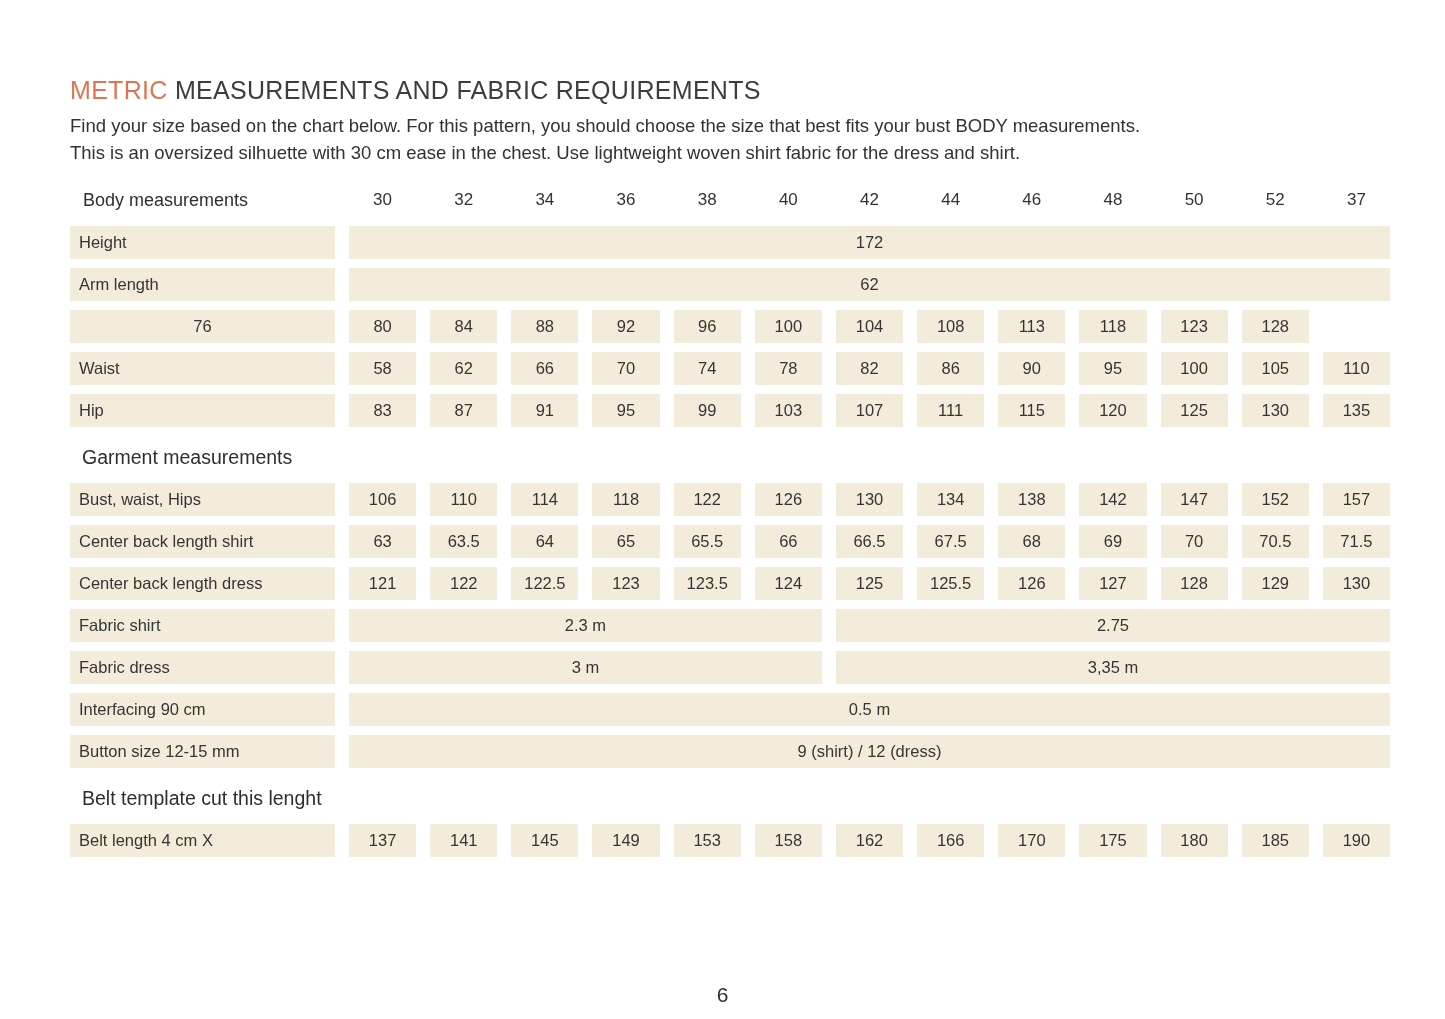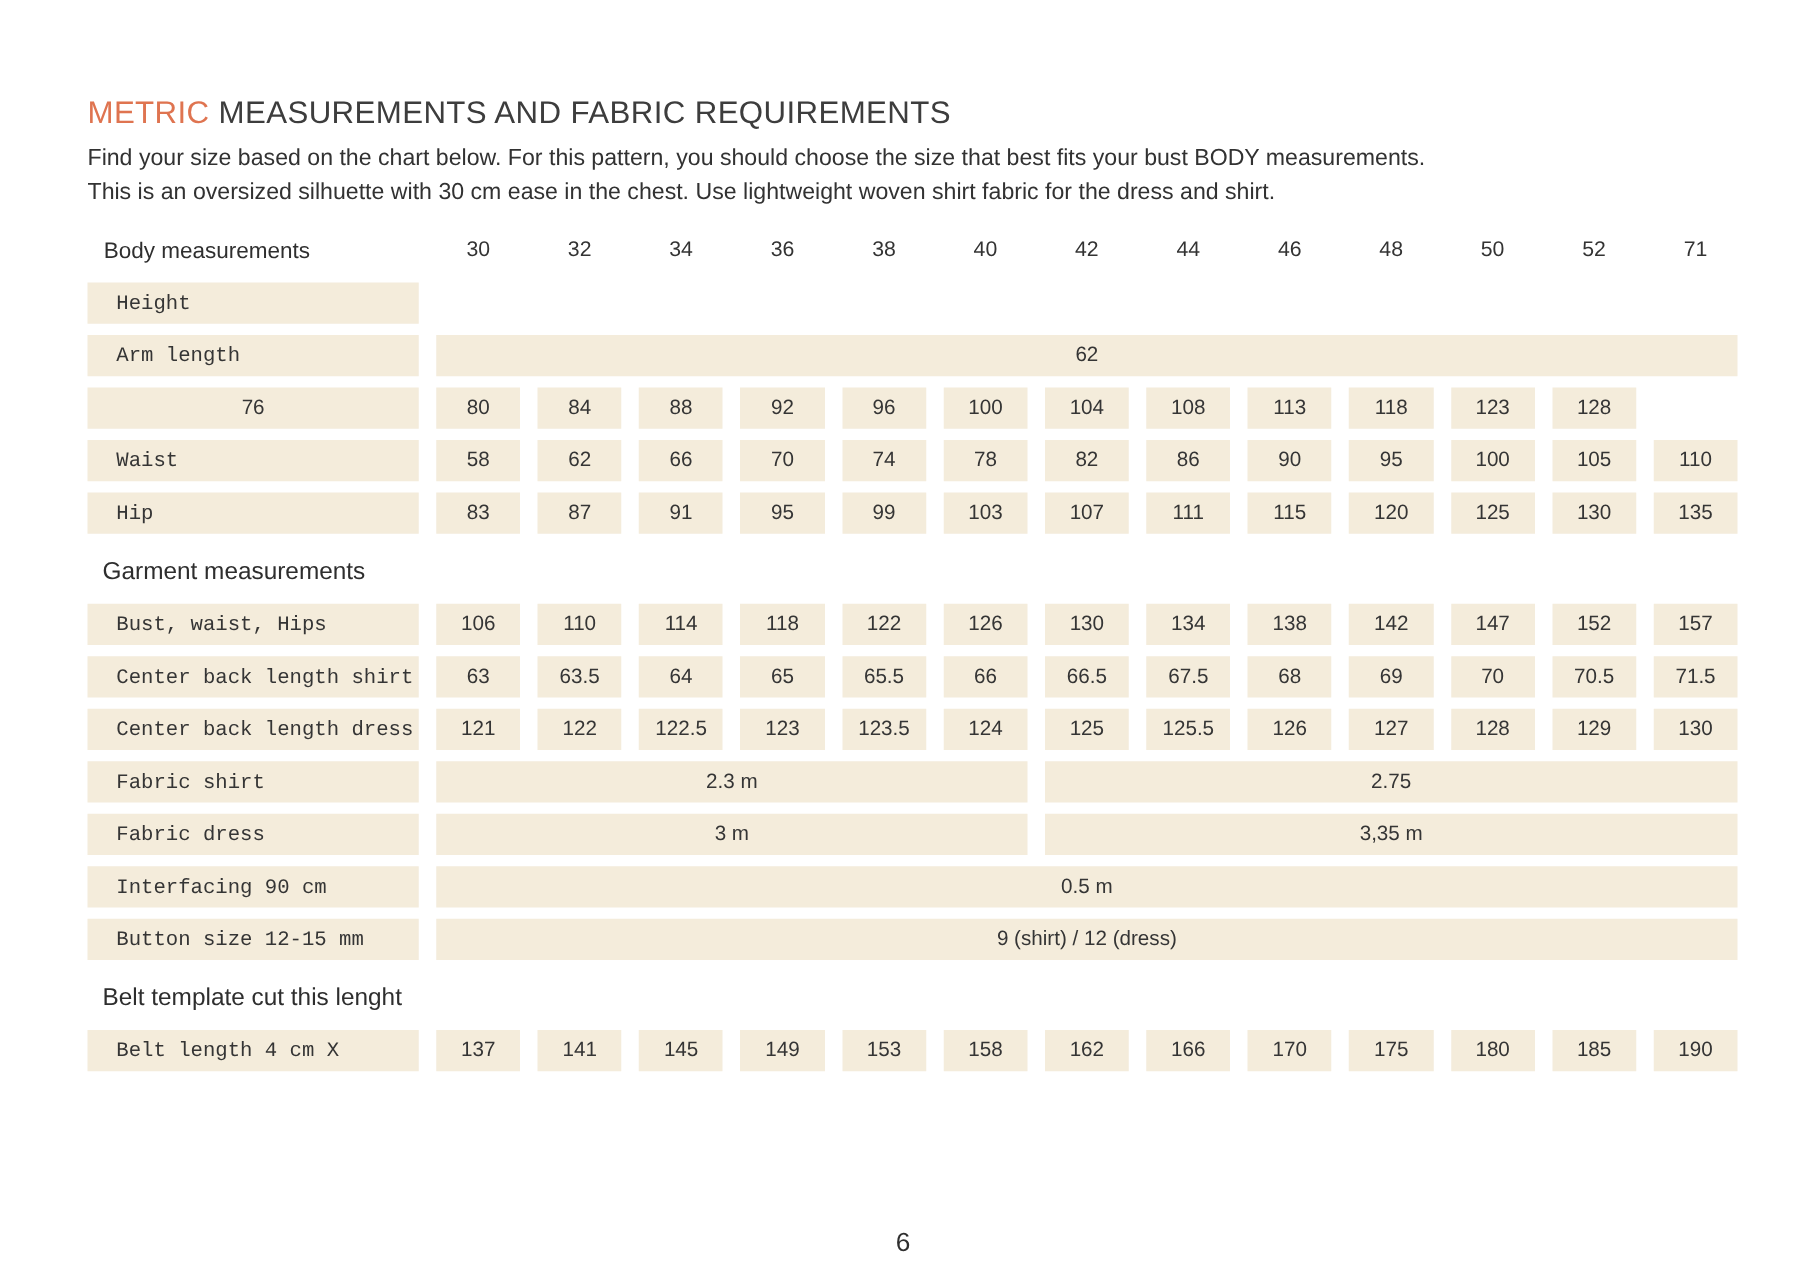--- a/index.html
+++ b/index.html
@@ -63,23 +63,22 @@
   }
   .cell{
     background:var(--beige);
     height:33px;
     display:flex;align-items:center;
     font-size:16.5px;
     color:#353535;
   }
   .label-cell{
     justify-content:flex-start;
-    padding-left:23px;
+    padding-left:9px;
     font-size:16.5px;
-    font-family:Liberation Mono, monospace;
   }
   .value-cell{justify-content:center;}
   .section-heading{
     font-size:19.5px;
     color:#2e2e2e;
     padding-left:12px;
     margin:19px 0 14px;
     font-weight:400;
   }
   .page-number{
@@ -112,24 +111,25 @@
           <div class="hsize">34</div>
           <div class="hsize">36</div>
           <div class="hsize">38</div>
           <div class="hsize">40</div>
           <div class="hsize">42</div>
           <div class="hsize">44</div>
           <div class="hsize">46</div>
           <div class="hsize">48</div>
           <div class="hsize">50</div>
           <div class="hsize">52</div>
-          <div class="hsize">71</div>
+          <div class="hsize">37</div>
         </div>
         <div class="grid-row data-row">
           <div class="cell label-cell">Height</div>
+          <div class="cell value-cell" style="grid-column: 2 / 15;">172</div>
         </div>
         <div class="grid-row data-row">
           <div class="cell label-cell">Arm length</div>
           <div class="cell value-cell" style="grid-column: 2 / 15;">62</div>
         </div>
         <div class="grid-row data-row">
           <div class="cell value-cell">76</div>
           <div class="cell value-cell">80</div>
           <div class="cell value-cell">84</div>
           <div class="cell value-cell">88</div>

